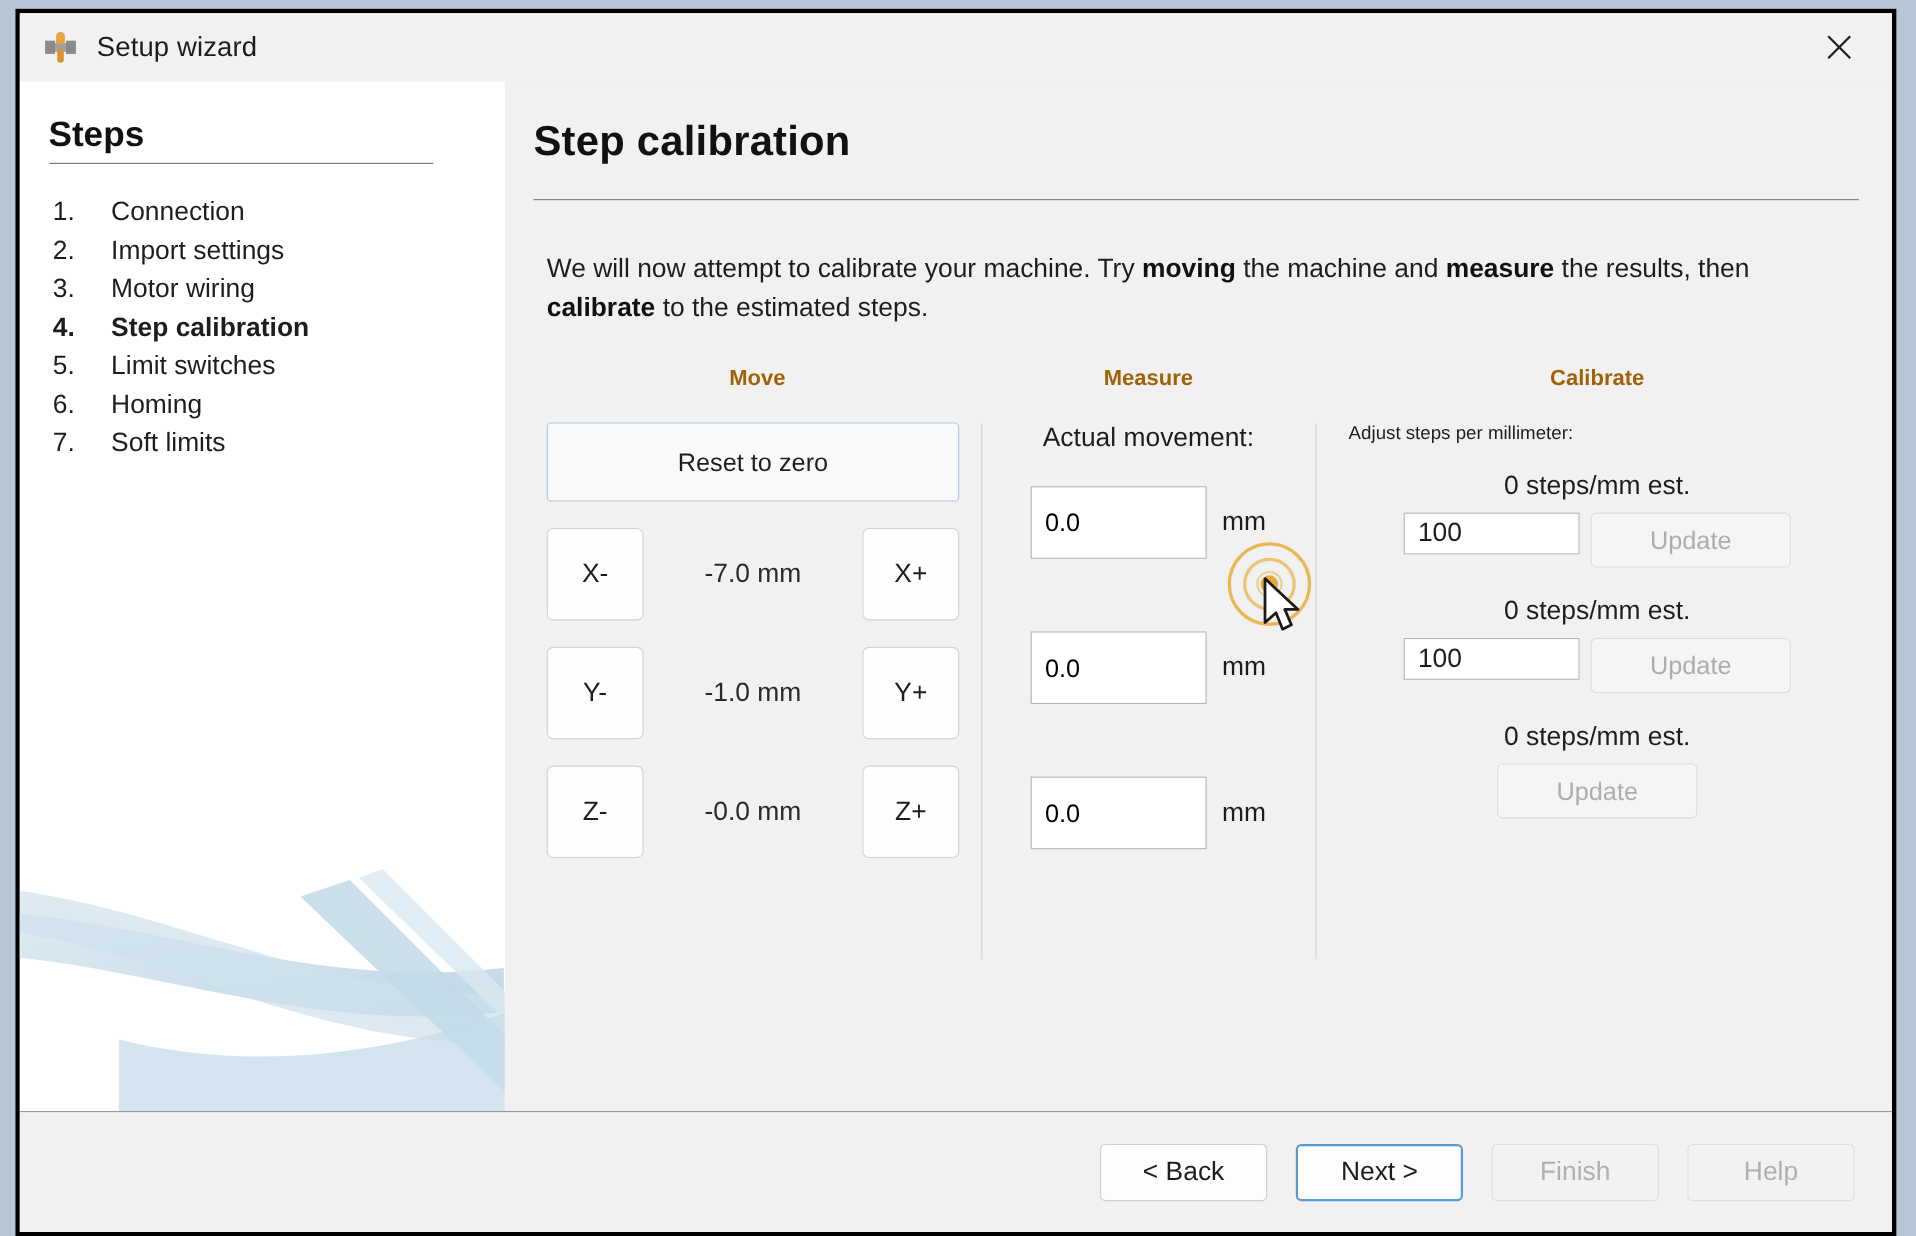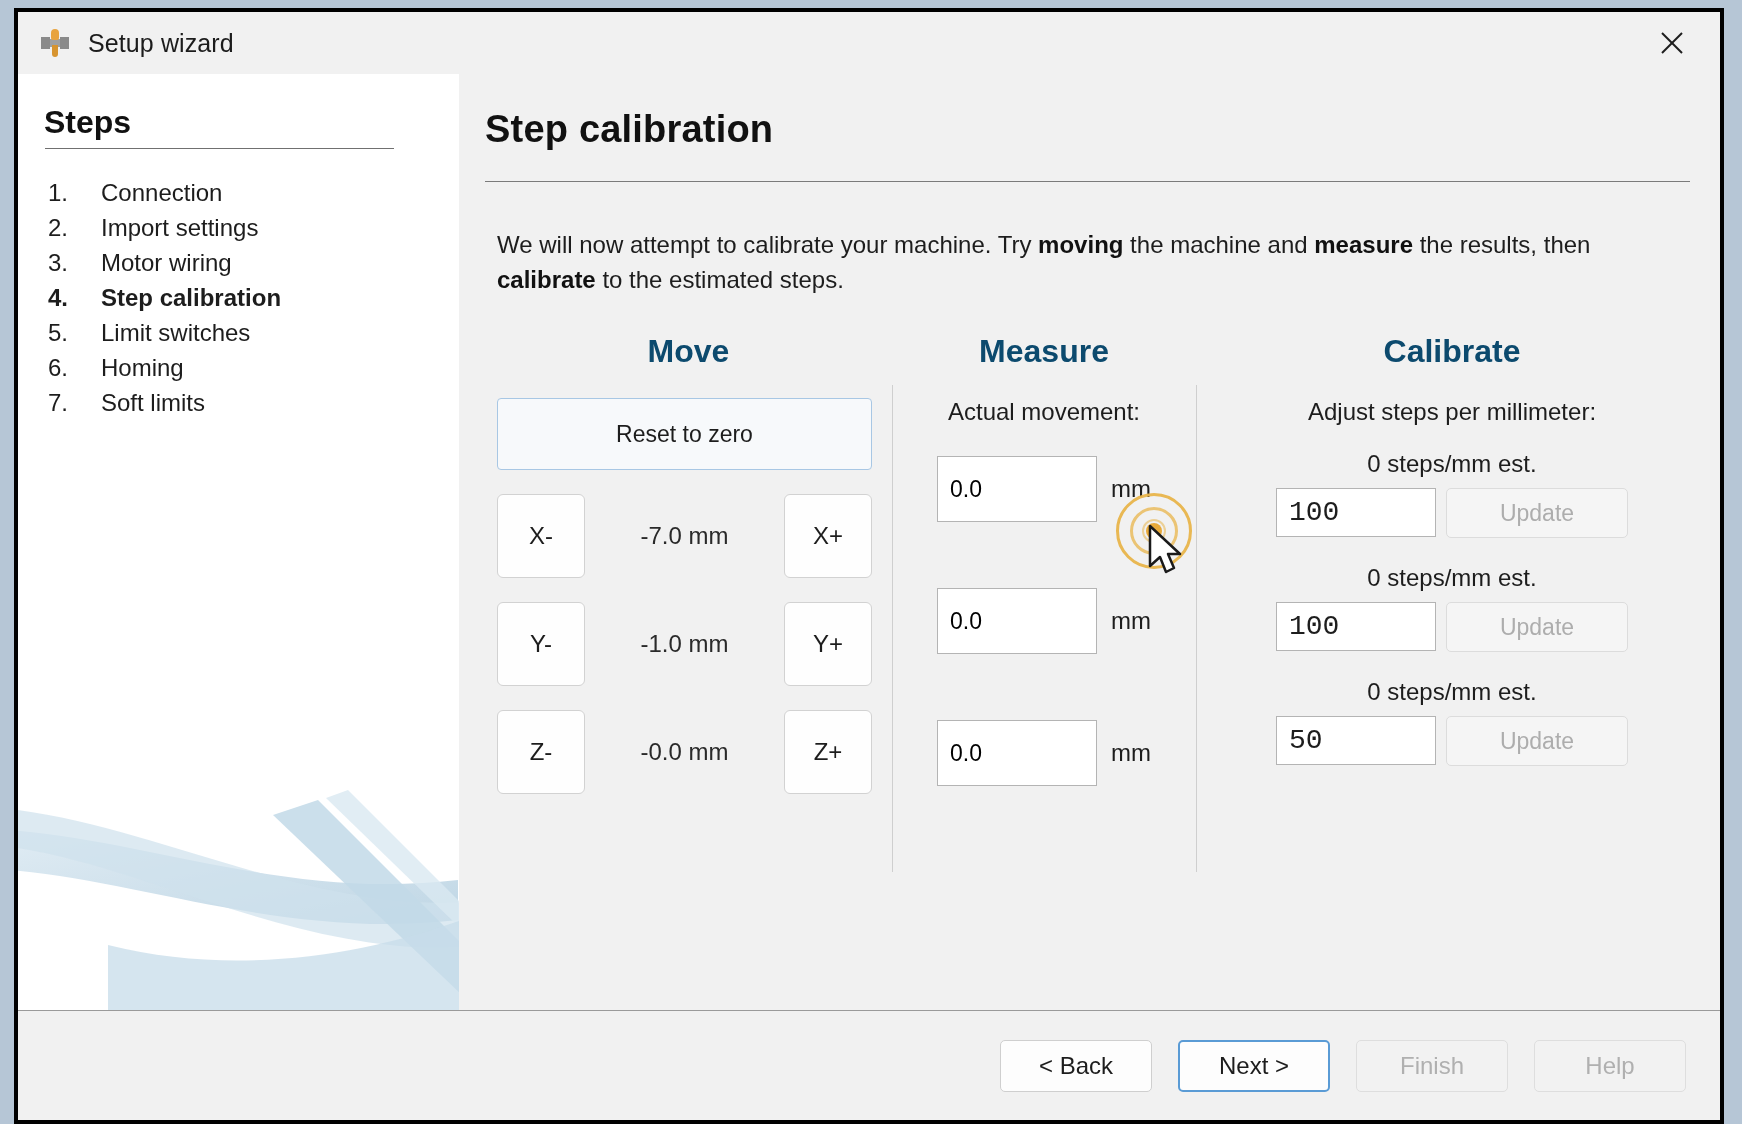--- a/index.html
+++ b/index.html
@@ -142,21 +142,21 @@
 
   
   #calib {
     margin: 36px 0 0 0;
     display: flex;
     position: relative;
   }
   .col { position: relative; }
   .col-head {
     text-align: center;
-    font-size: 32px; font-weight: bold; color: #0c4a6e;
+    font-size: 20px; font-weight: bold; color: #a16207;
     margin-bottom: 28px;
   }
   .col-sep {
     position: absolute; top: 52px; width: 1px;
     background: #cfcfcf;
   }
   #sep1 { left: 409px;  height: 487px; }
   #sep2 { left: 713px;  height: 487px; }
 
   
@@ -208,37 +208,37 @@
     border: 1px solid #b4b4b4;
     font-size: 23px; color: #000000;
     padding: 0 12px;
     font-family: "Liberation Sans", sans-serif;
   }
   .measure-unit { font-size: 24px; color: #1d1d1d; }
 
   
   #col-calibrate { flex: 1 1 auto; padding: 0 12px 0 30px; }
   .calib-label {
-    text-align: center; font-size: 24px; color: #1d1d1d;
+    font-size: 17px; color: #1d1d1d;
     margin-bottom: 24px;
   }
   .calib-group { margin-bottom: 26px; }
   .calib-group:last-child { margin-bottom: 0; }
   .calib-est {
     text-align: center; font-size: 24px; color: #1d1d1d;
     margin-bottom: 10px;
   }
   .calib-row { display: flex; justify-content: center; gap: 10px; }
   .calib-input {
-    width: 160px; height: 49px;
+    width: 160px; height: 38px;
     background: #fff;
     border: 1px solid #b4b4b4;
-    font-size: 28px; color: #1d1d1d;
+    font-size: 24px; color: #1d1d1d;
     padding: 0 12px;
-    font-family: Liberation Mono, monospace;
+    font-family: Liberation Sans, sans-serif;
   }
   .update-btn {
     width: 182px; height: 50px;
     background: #f5f5f5;
     border: 1px solid #dcdcdc;
     border-radius: 5px;
     font-size: 23px; color: #adadad;
     display: flex; align-items: center; justify-content: center;
     cursor: default;
   }
@@ -444,21 +444,20 @@
               <div class="calib-group">
                 <div class="calib-est">0 steps/mm est.</div>
                 <div class="calib-row">
                   <input type="text" class="calib-input" value="100" style="">
                   <div class="update-btn">Update</div>
                 </div>
               </div>
               <div class="calib-group">
                 <div class="calib-est">0 steps/mm est.</div>
                 <div class="calib-row">
-                  <input type="text" class="calib-input" value="50" style="">
                   <div class="update-btn">Update</div>
                 </div>
               </div>
             </div>
         </div>
       </div>
 
       <div id="click-indicator">
         <div class="ring r1"></div>
           <div class="ring r2"></div>

